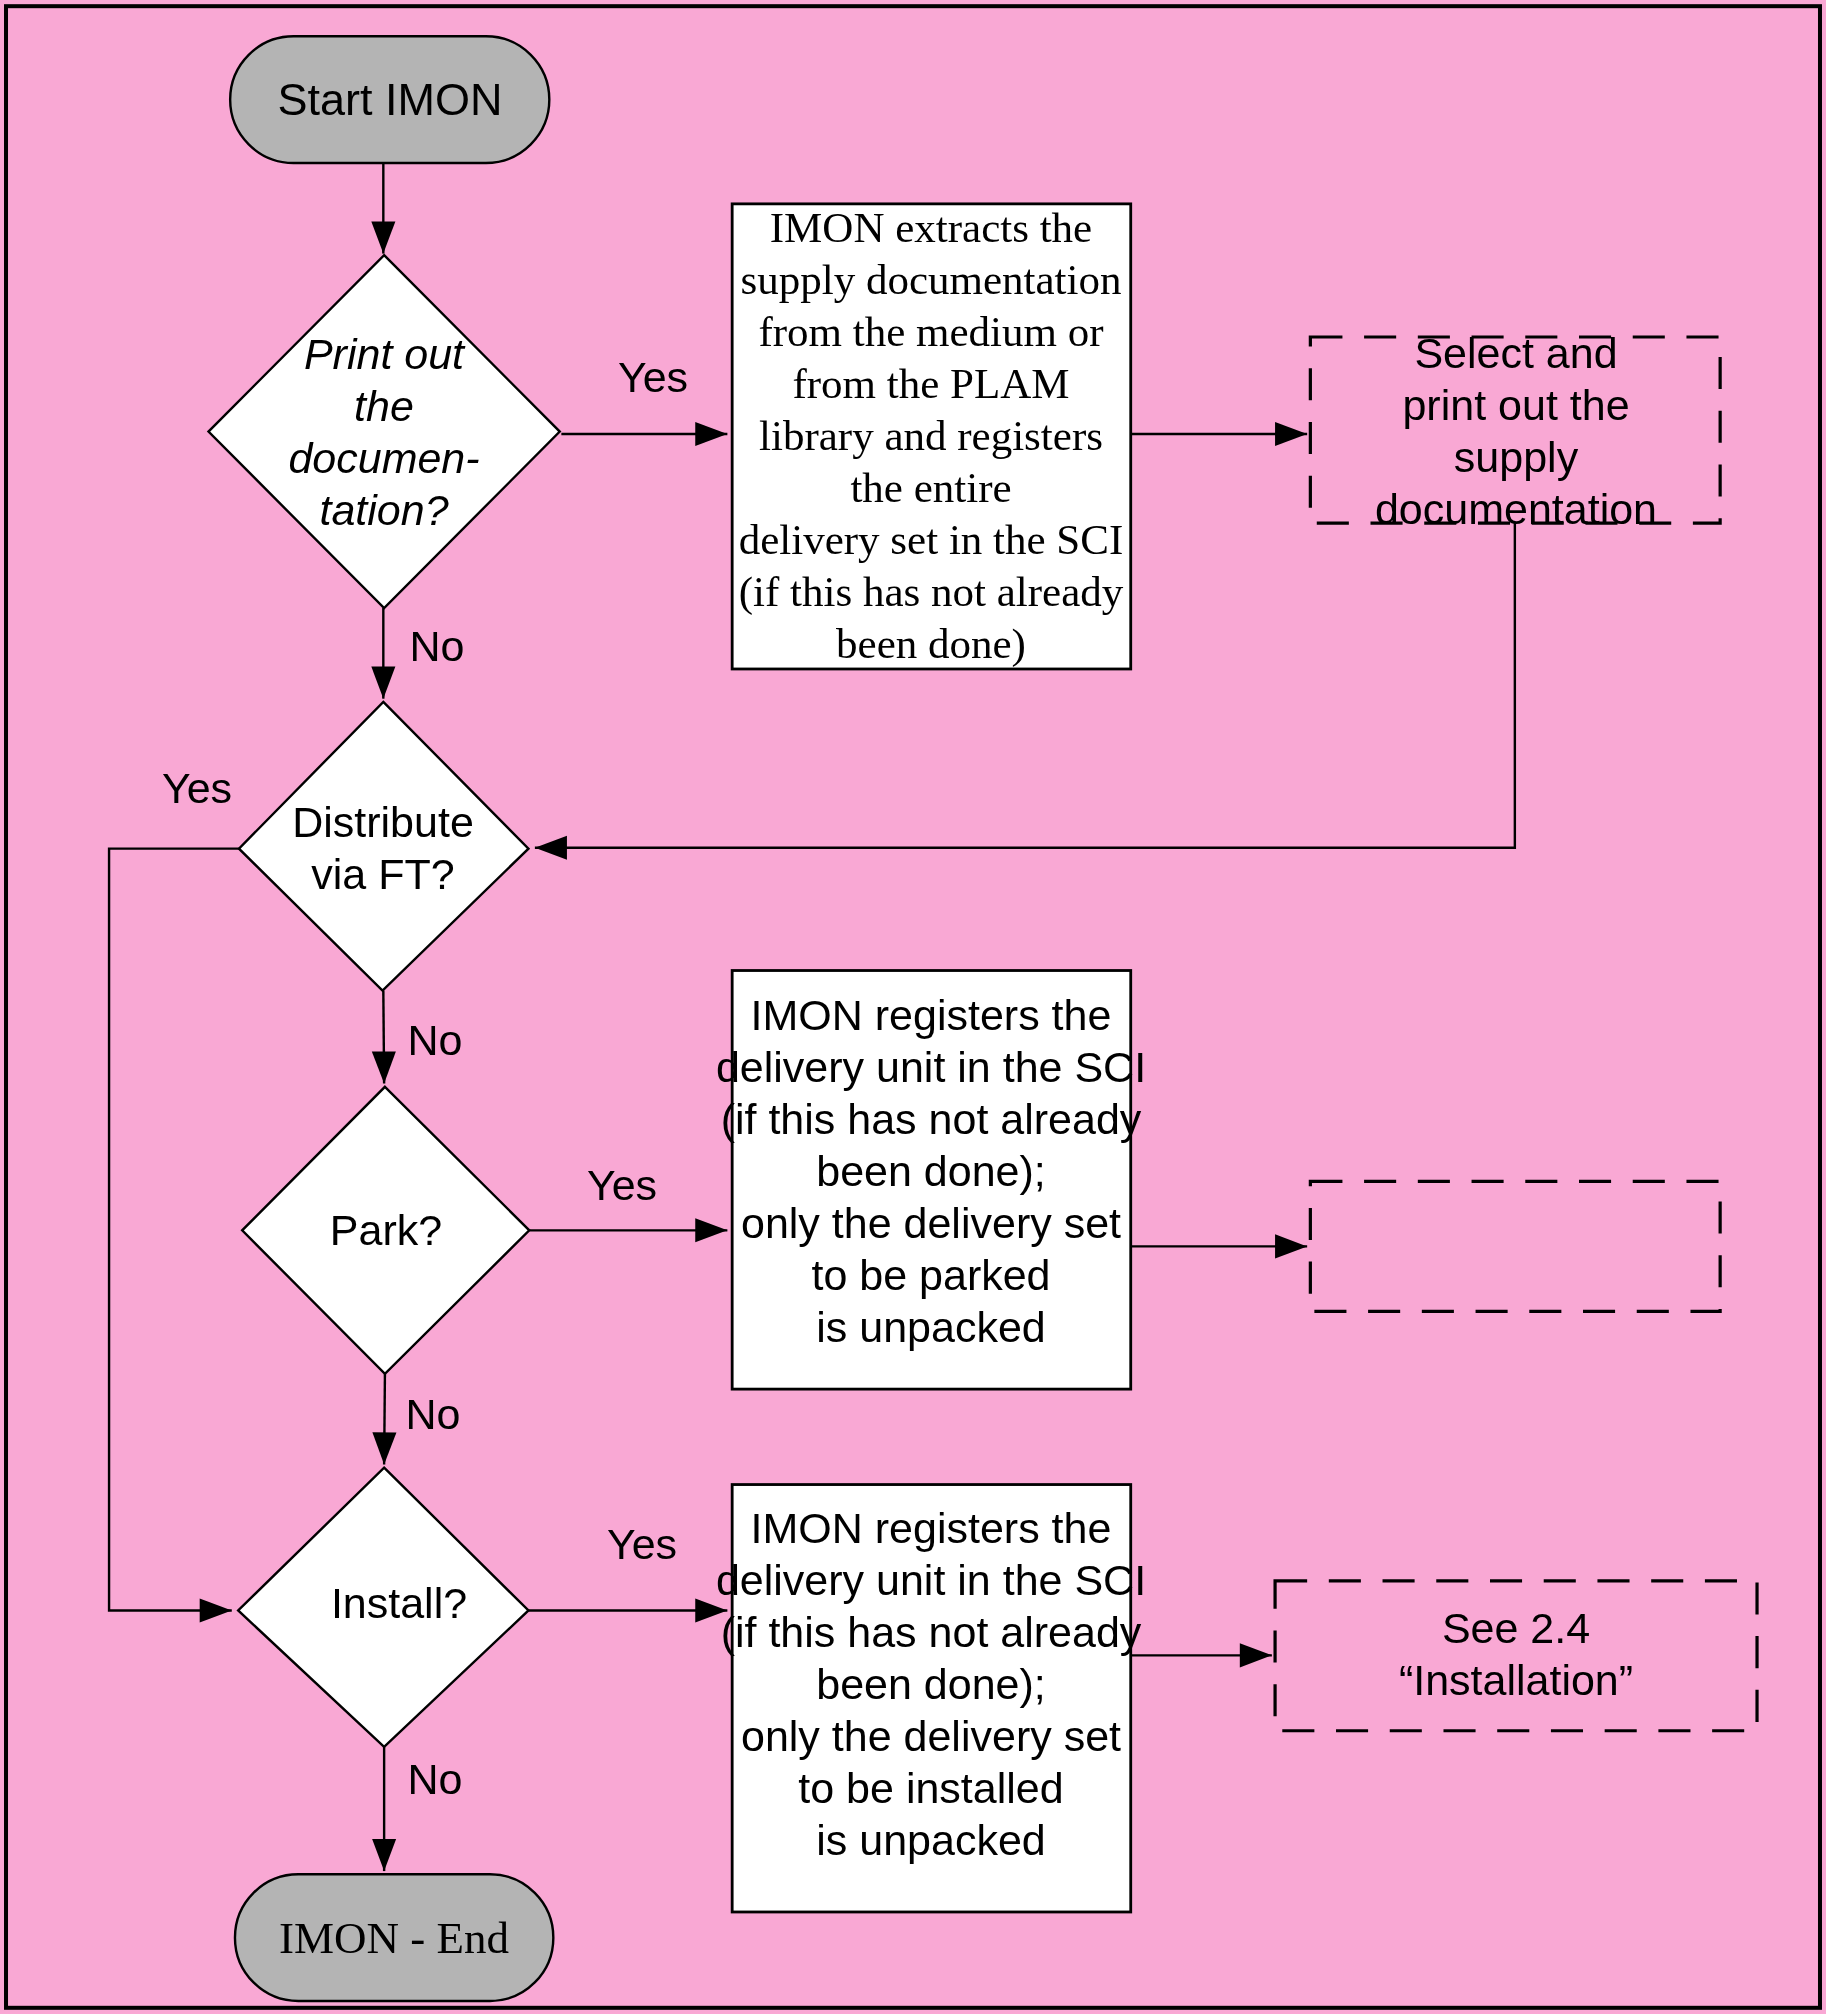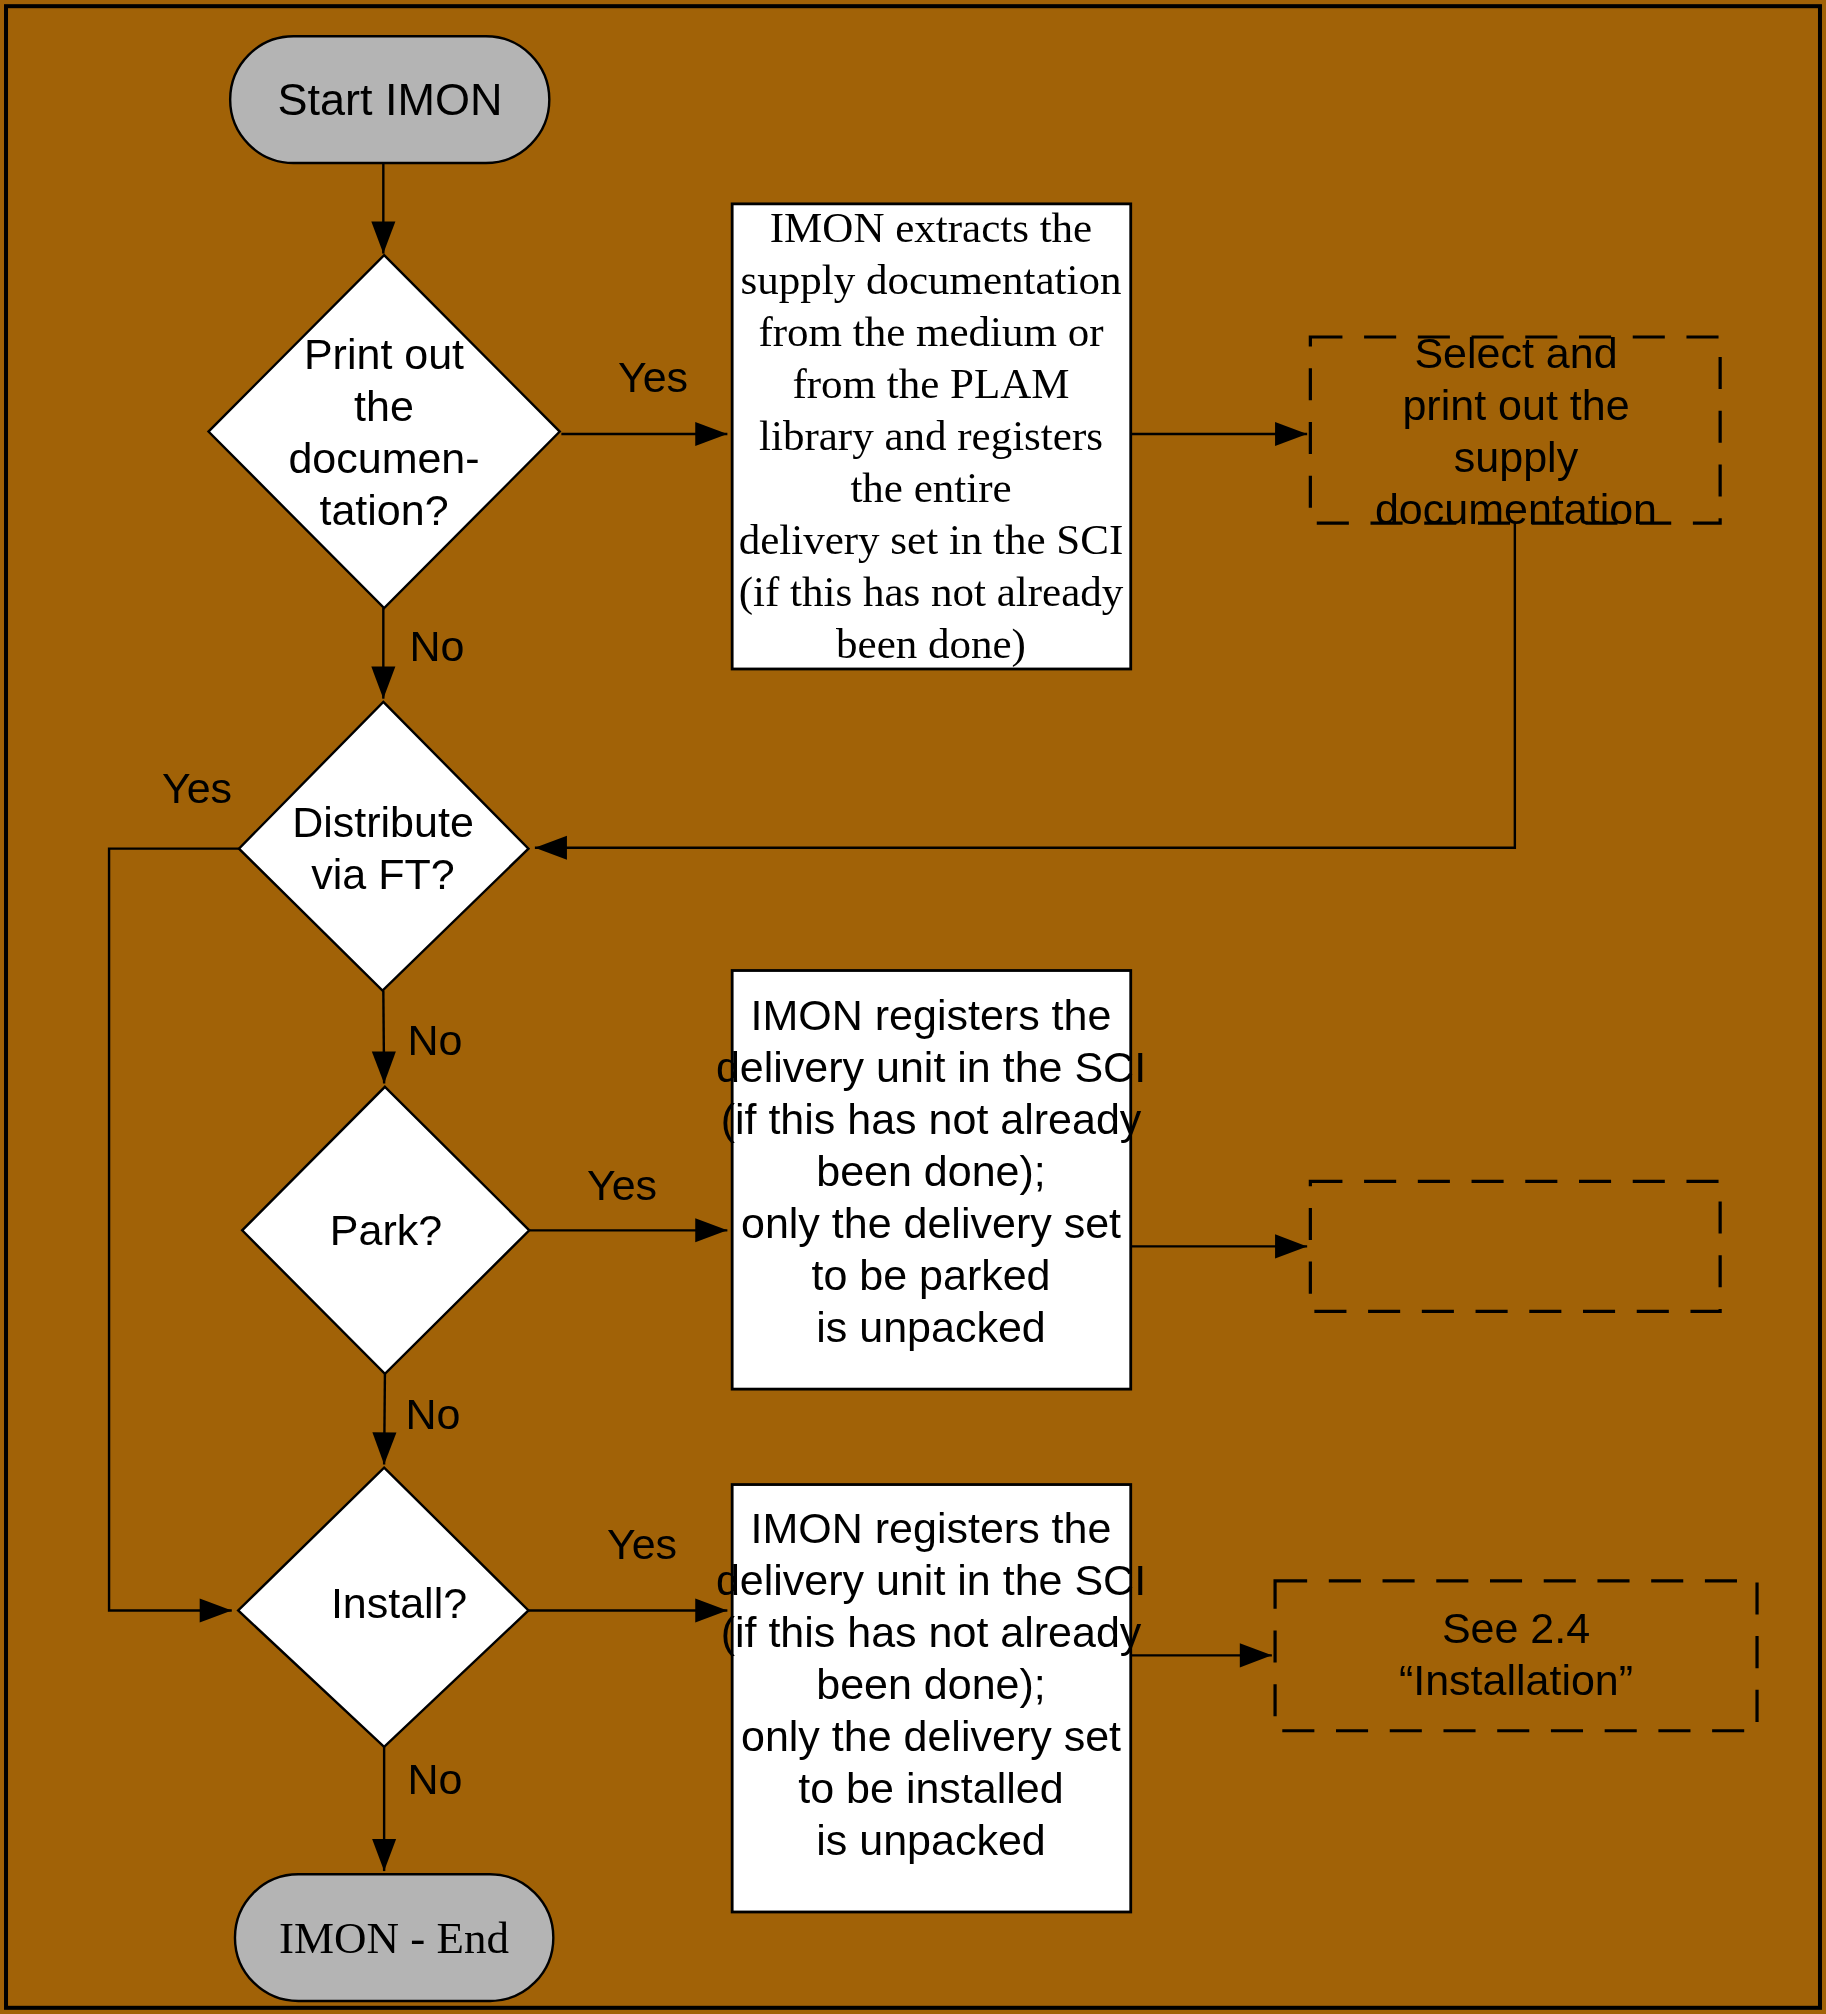--- a/index.html
+++ b/index.html
@@ -1,19 +1,19 @@
 <!DOCTYPE html>
 <html style="--line: #000000; --terminator-fill: #b4b4b4; --shape-fill: #ffffff;font-size:13px"><head>
 <meta charset="utf-8">
 <style>
   html,body{margin:0;padding:0;background:#fff;}
   .canvas{
     position:relative;
     width:1826px;height:2014px;
-    background:#a16207;
+    background:#f9a8d4;
     font-family:"Liberation Sans", sans-serif;
     color:#000;
   }
   svg.layer{position:absolute;inset:0;width:1826px;height:2014px;display:block;}
   .shape{fill:var(--shape-fill,#fff);stroke:var(--line,#000);}
   .terminator{fill:var(--terminator-fill,#b4b4b4);stroke:var(--line,#000);stroke-width:3;}
   .diamond{stroke-width:3;}
   .process{stroke-width:3.5;}
   .refbox{fill:none;stroke:var(--line,#000);stroke-width:4;stroke-dasharray:40 27;}
   .edge{fill:none;stroke:var(--line,#000);stroke-width:3;}
@@ -72,21 +72,21 @@
     <polygon class="shape diamond" points="480,1355 660,1534 480,1713 302,1534"></polygon>
     <rect class="shape process" x="913" y="1210" width="497" height="522"></rect>
     <rect class="refbox" x="1634" y="1473" width="511" height="162"></rect>
     <polygon class="shape diamond" points="479,1830 659,2008 479,2178 297,2008"></polygon>
     <rect class="shape process" x="913" y="1851" width="497" height="533"></rect>
     <rect class="refbox" x="1590" y="1971" width="601" height="187"></rect>
     <rect class="terminator" x="293" y="2337" width="397" height="158" rx="79" ry="79"></rect>
   </svg>
 
   <div class="txt big" style="left:390px;top:100px;">Start IMON</div>
-  <div class="txt" style="left:384px;top:432px;">Print out
+  <div class="txt" style="left:384px;top:432px;font-style:italic;">Print out
 the
 documen-
 tation?</div>
   <div class="txt" style="left:931px;top:436px;font-family:Liberation Serif, serif;">IMON extracts the
 supply documentation
 from the medium or
 from the PLAM
 library and registers
 the entire
 delivery set in the SCI

